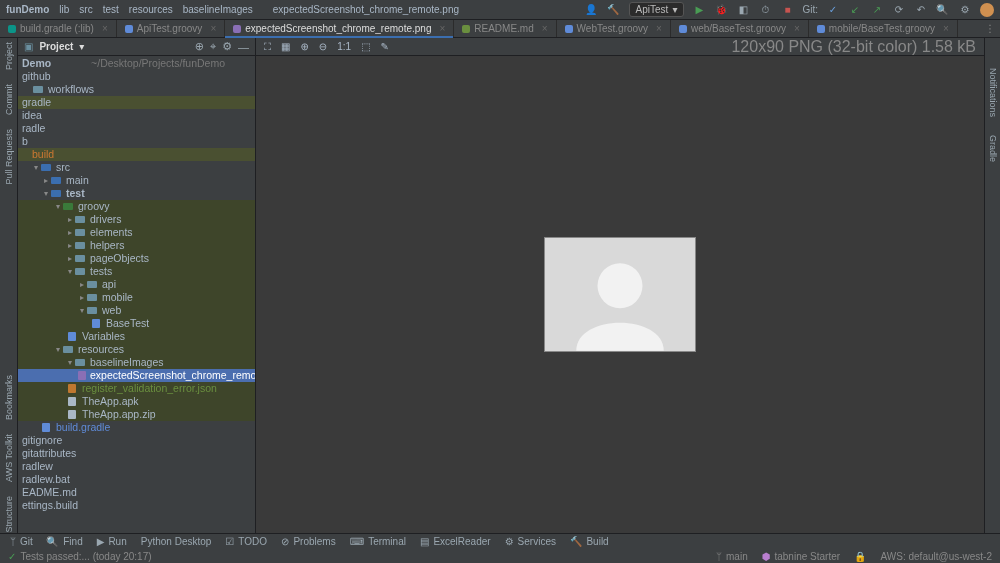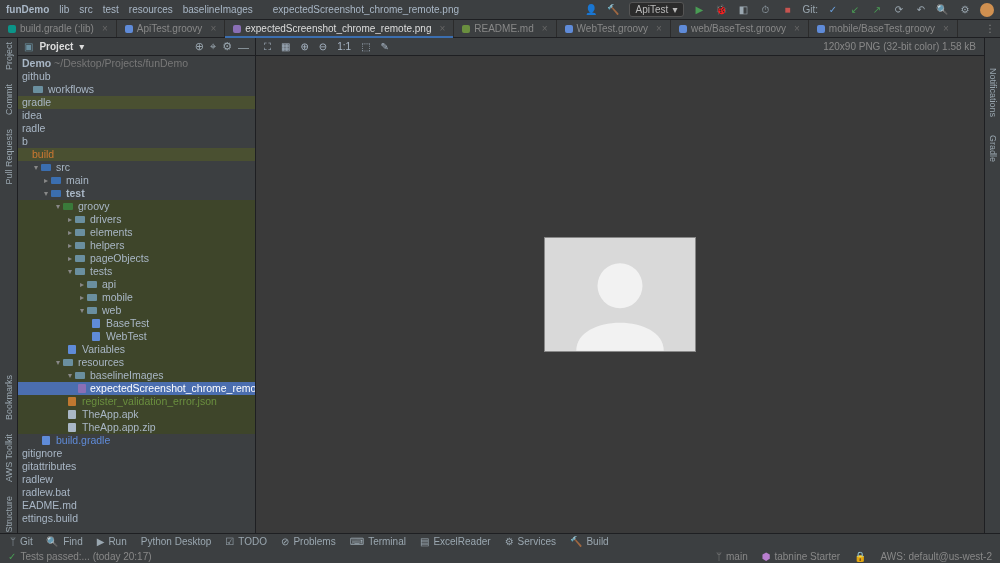--- a/index.html
+++ b/index.html
@@ -89,35 +89,35 @@
   .fold-blue{ background:#3b6eaf; width:10px; height:7px; border-radius:1px;}
   .fold-test{ background:#3a7a3a; width:10px; height:7px; border-radius:1px;}
   .file{ width:8px; height:9px; background:#a9b7c6; border-radius:1px;}
   .file-g{ width:8px; height:9px; background:#5f8bd8; border-radius:1px;}
   .file-json{ width:8px; height:9px; background:#c07830; border-radius:1px;}
   .file-img{ width:8px; height:9px; background:#8a6fb5; border-radius:1px;}
   .node.sel{ background:var(--tree-sel); color:#fff;}
   .node.olive{ background:var(--olive); }
   .node.olive2{ background:var(--olive2); }
   .node .orange{ color:var(--orange); }
-  .node .dim{ color:#777; }
+  .node .dim{ color:#777;margin-left:37px; }
   .i1{padding-left:4px} .i2{padding-left:14px} .i3{padding-left:24px} .i4{padding-left:36px}
   .i5{padding-left:48px} .i6{padding-left:60px} .i7{padding-left:72px}
 
   
   .editor{
     flex:1; background:#2b2b2b; display:flex; flex-direction:column;
   }
   .img-toolbar{
     height:18px; display:flex; align-items:center; gap:10px; padding:0 8px;
     border-bottom:1px solid var(--border); background:var(--bg-darker); font-size:10px;
   }
   .img-toolbar .tbtn{ color:#a9b7c6; cursor:pointer; }
   .img-toolbar .spacer{flex:1}
-  .img-info{ color:#888; font-size:10px; }
+  .img-info{ color:#888; font-size:16px; }
   .canvas{
     flex:1; background:#3a3a3a; display:flex; align-items:center; justify-content:center;
     position:relative;
   }
   .preview{
     width:150px; height:113px; background:#ddd; box-shadow:0 0 0 1px #888;
     display:flex; align-items:flex-end; justify-content:center; overflow:hidden;
   }
   .preview svg{ width:100%; height:100%; }
 
@@ -345,26 +345,20 @@
             <span class="fold"></span>
           </span>
           <span>web</span>
         </div>
       <div class="node i7 olive2">
           <span class="ico">
             <span class="file-g"></span>
           </span>
           <span>BaseTest</span>
         </div>
-      <div class="node i7 olive2">
-          <span class="ico">
-            <span class="file-g"></span>
-          </span>
-          <span>WebTest</span>
-        </div>
       <div class="node i5 olive2">
           <span class="ico">
             <span class="file-g"></span>
           </span>
           <span>Variables</span>
         </div>
       <div class="node i4 olive2">
           <span class="caret">▾</span>
           <span class="ico">
             <span class="fold"></span>

